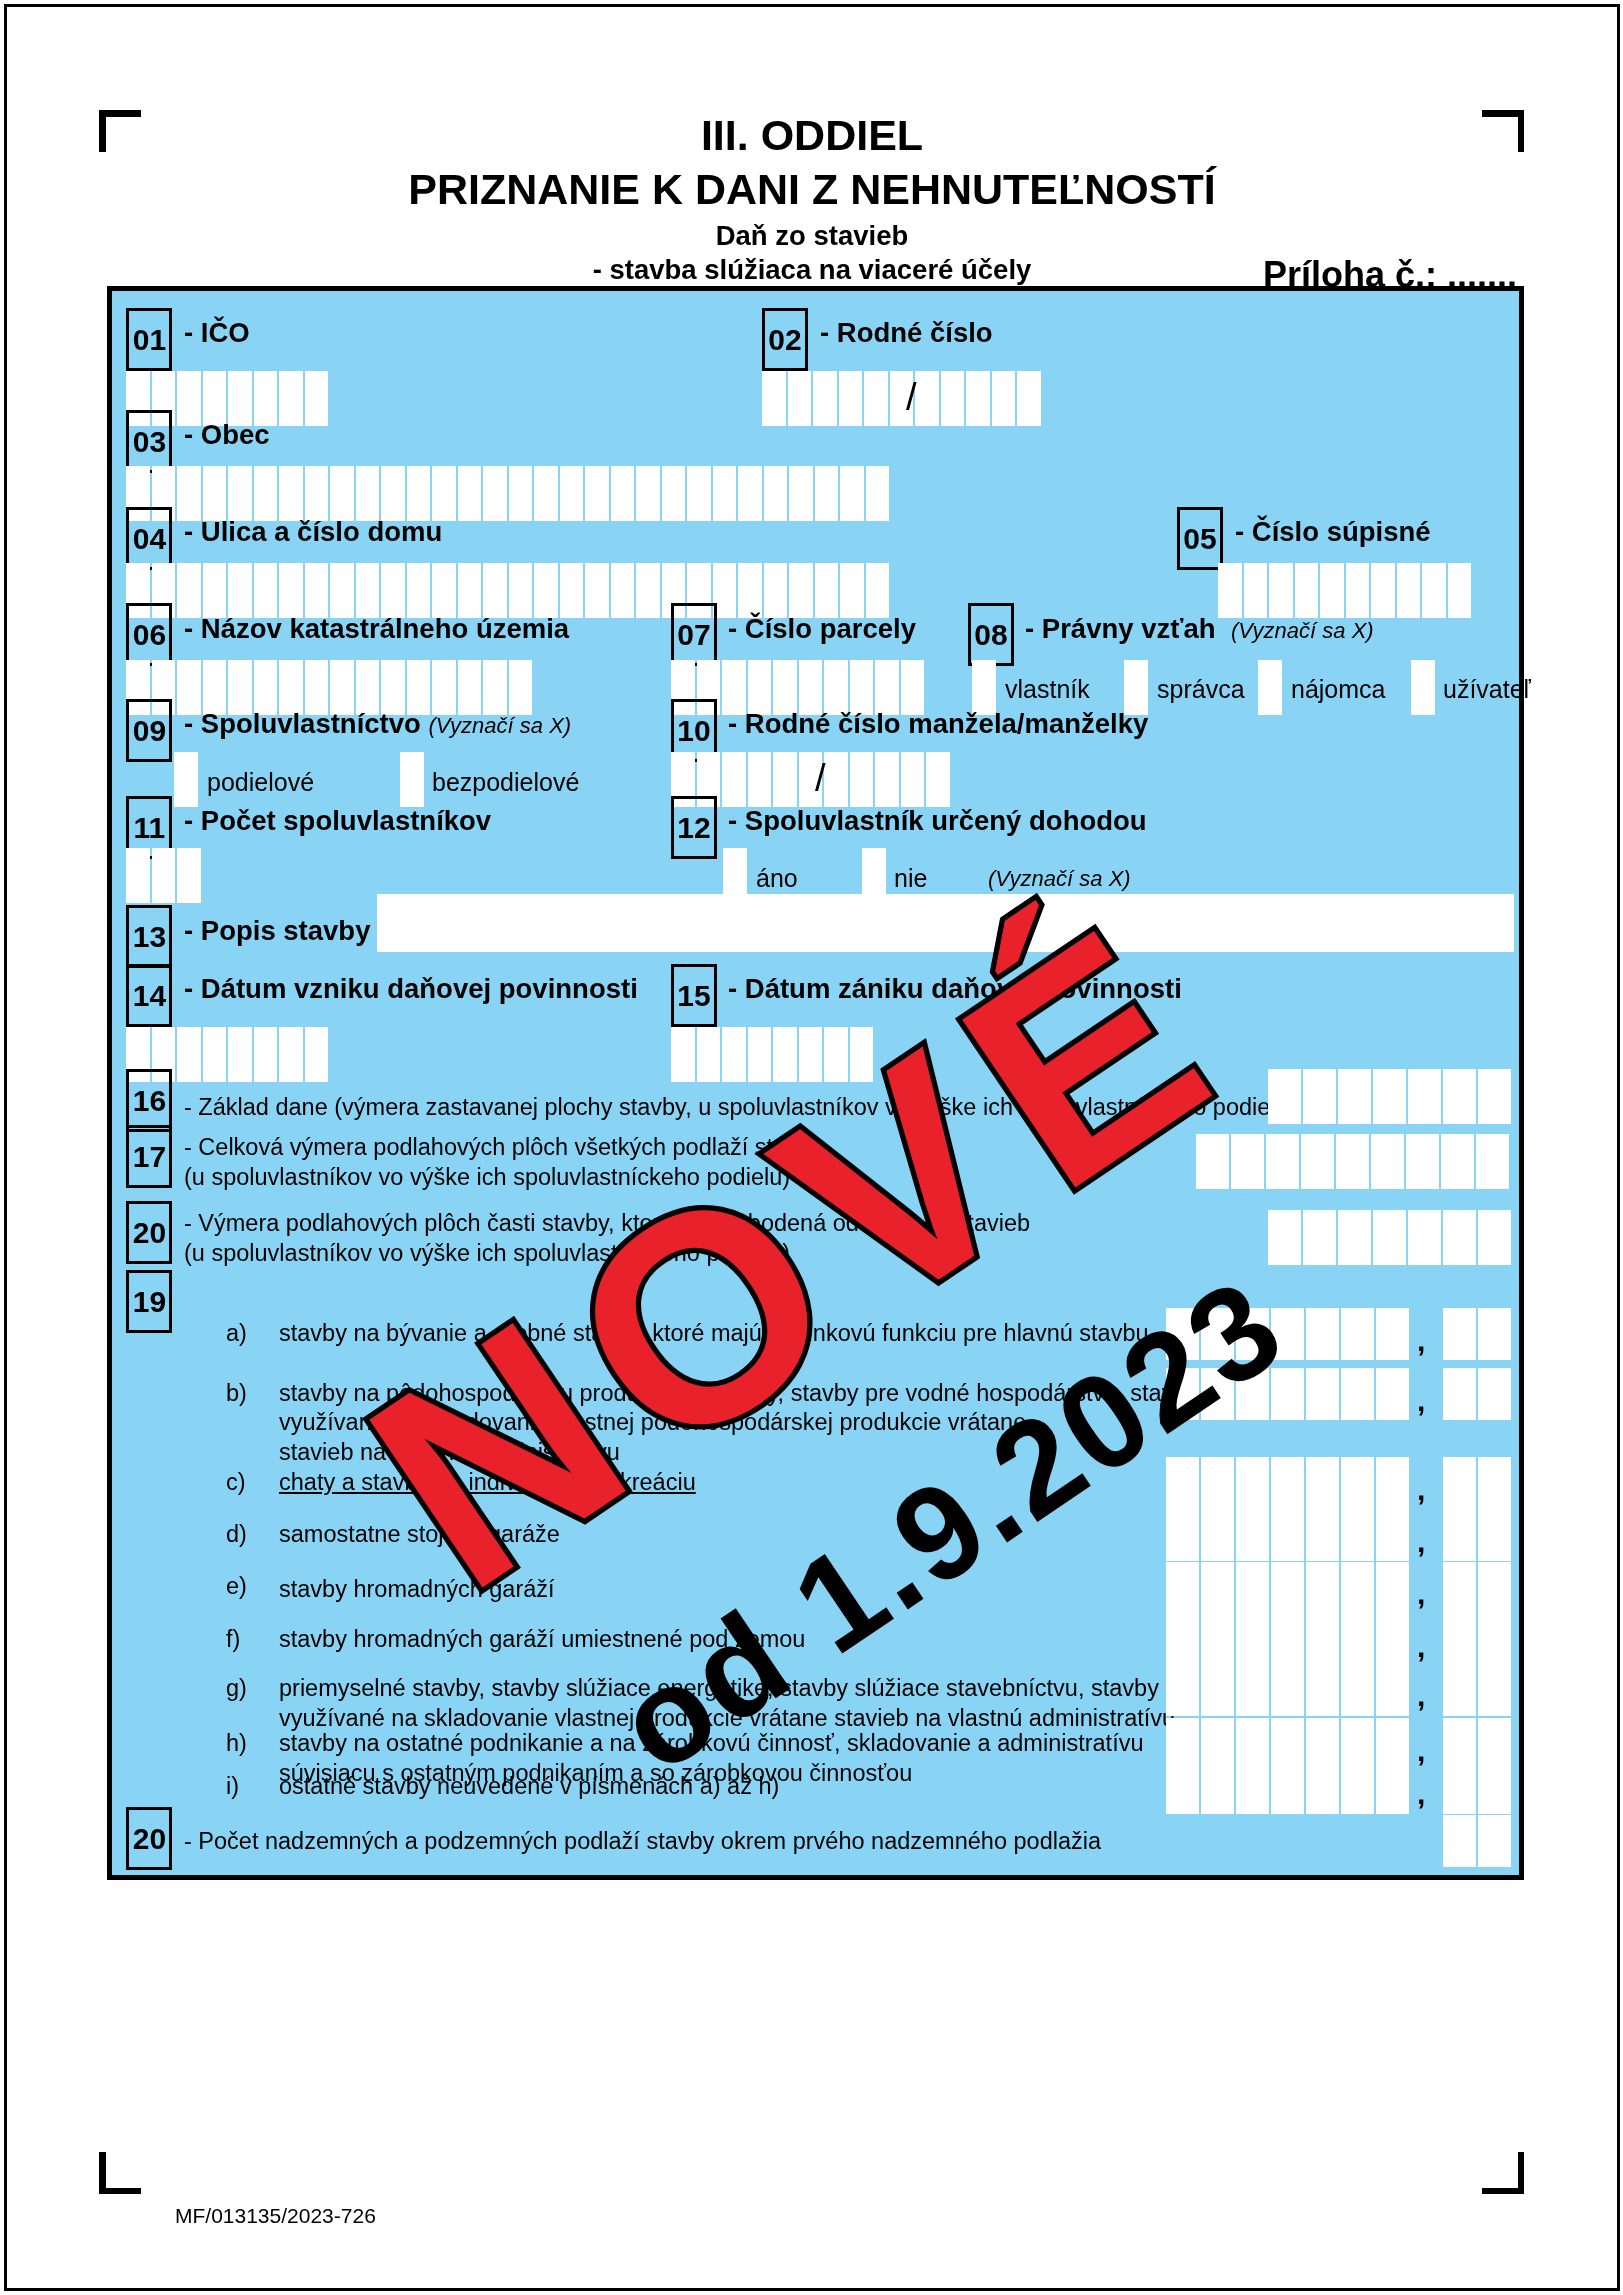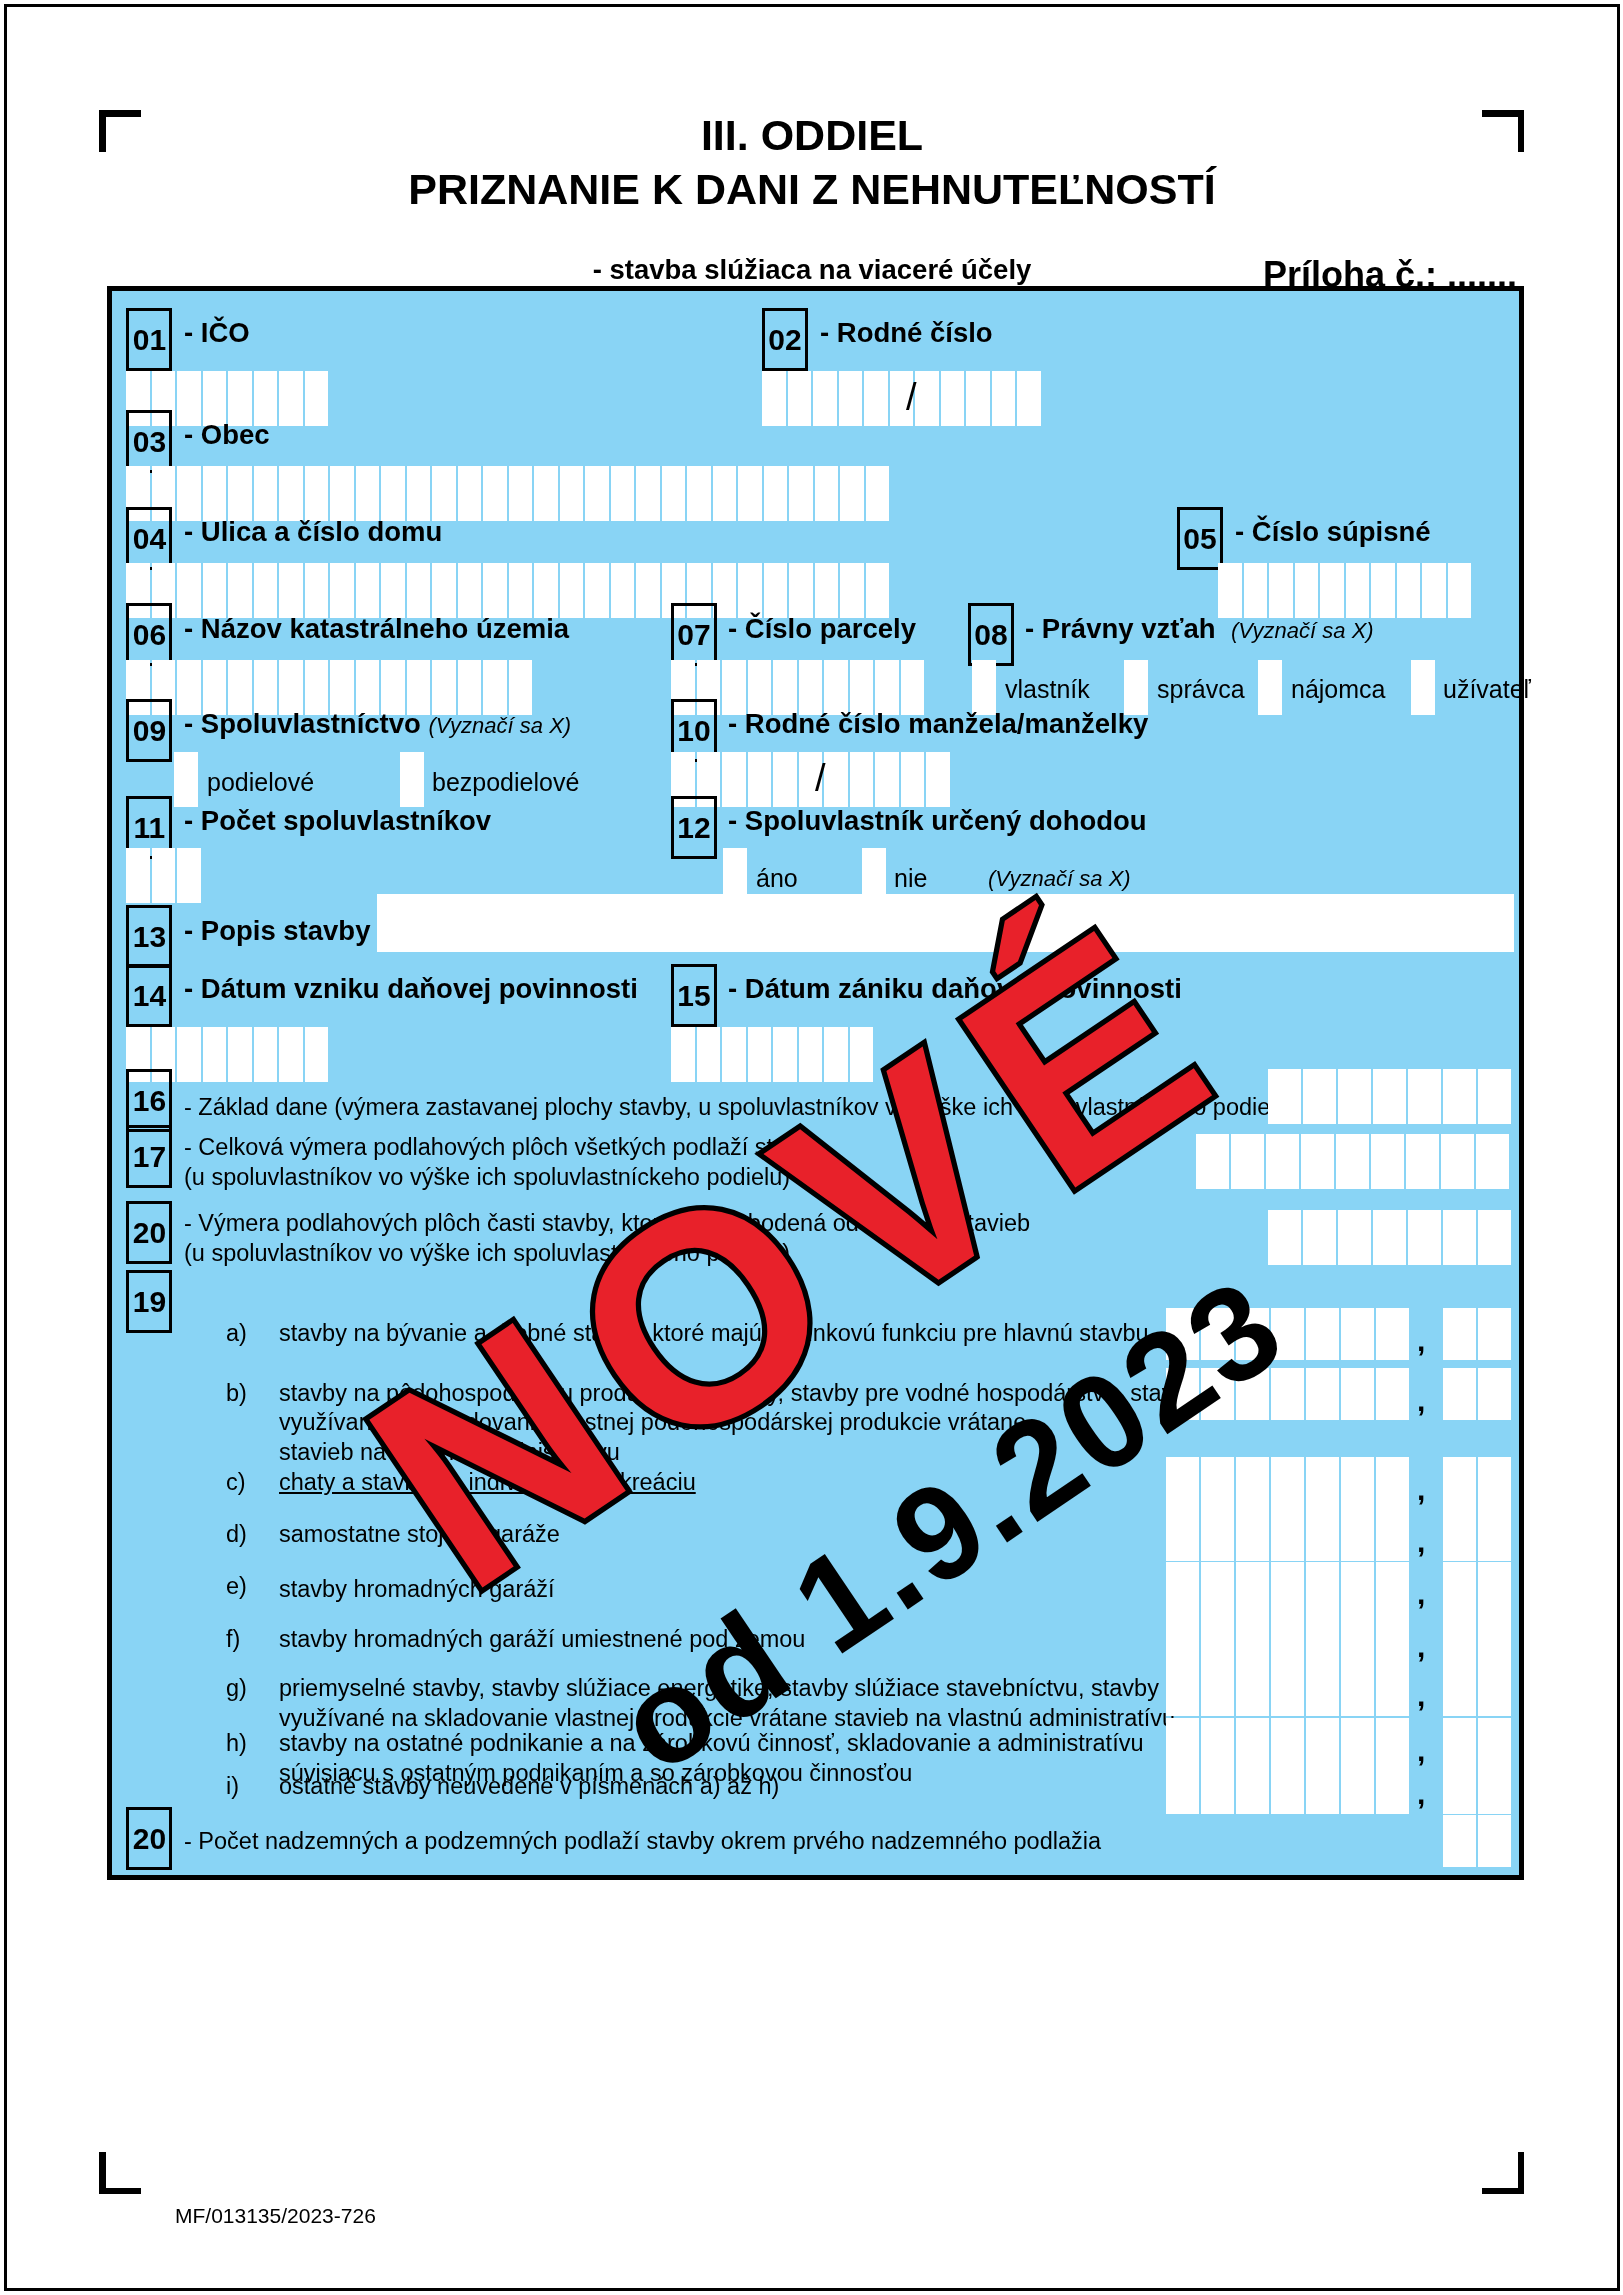--- a/index.html
+++ b/index.html
@@ -75,20 +75,21 @@
       <div class="h"></div>
       <div class="v"></div>
     </div>
   <div class="cropmark cm-br">
       <div class="h"></div>
       <div class="v"></div>
     </div>
 
   <div class="hdr hdr2">PRIZNANIE K DANI Z NEHNUTEĽNOSTÍ</div>
   <div class="hdr hdr1">III. ODDIEL</div>
+  <div class="hdr hdr3">Daň zo stavieb</div>
   <div class="hdr hdr4">- stavba slúžiaca na viaceré účely</div>
   <div class="priloha">Príloha č.: .......</div>
 
   <div class="form">
 
     <div class="badge" style="left:14.4px;top:17px">01</div>
     <div class="lbl" style="left:72px;top:26px">- IČO</div>
     <div class="cellrow" style="left:14.4px;top:80px">
         <div class="cell"></div>
         <div class="cell"></div>

